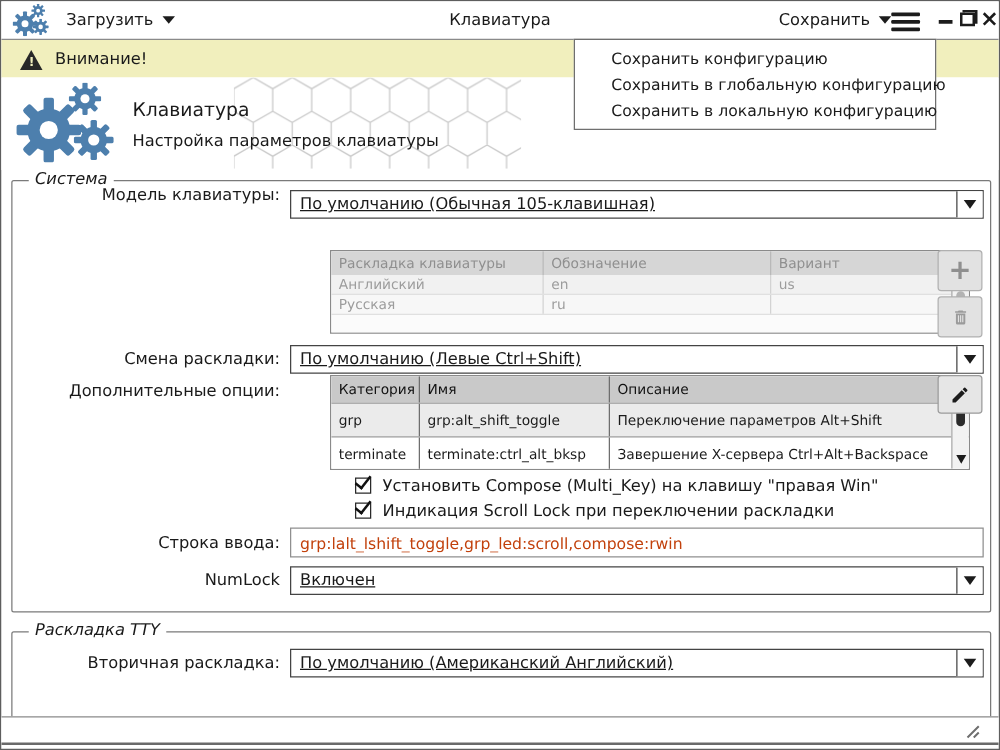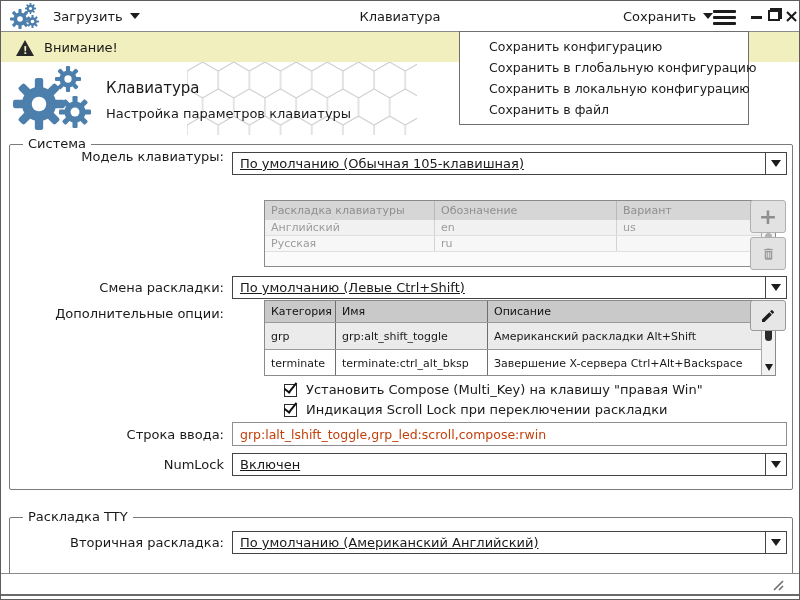--- a/index.html
+++ b/index.html
@@ -34,23 +34,23 @@
 
   
   .header{position:absolute;left:0;top:61px;right:0;height:74px;background:#fff;}
   .hexes{position:absolute;left:186px;top:0;}
   .gears-lg{position:absolute;left:12px;top:4px;}
   .h-title{position:absolute;left:105px;top:17px;font-size:15px;}
   .h-sub{position:absolute;left:105px;top:44px;font-size:13px;}
 
   
   .panel{position:absolute;left:8px;width:784px;box-sizing:border-box;border:1px solid #7a7a7a;border-radius:2px;}
-  .panel .legend{position:absolute;top:-9px;left:13px;background:#fff;padding:0 5px;line-height:16px;}
+  .panel .legend{position:absolute;top:-9px;left:13px;background:#fff;padding:0 5px;line-height:16px;font-style:italic;}
   .sys{top:143px;height:346px;}
-  .ttyp{top:516px;height:70px;}
+  .ttyp{top:504px;height:70px;}
   .lbl{position:absolute;left:0;width:214px;text-align:right;white-space:nowrap;}
 
   
   .combo{position:absolute;left:222px;width:555px;height:23px;border:1px solid #444;background:#fff;display:flex;align-items:center;box-sizing:border-box;text-decoration:underline;}
   .combo .val{flex:1;padding:0 7px;white-space:nowrap;overflow:hidden;}
   .combo .arr{width:21px;height:100%;border-left:1px solid #444;display:flex;align-items:center;justify-content:center;background:#fff;box-sizing:border-box;}
   .combo .arr i{width:0;height:0;border-left:5px solid transparent;border-right:5px solid transparent;border-top:7px solid #1c1c1c;}
 
   
   .radio-row{position:absolute;left:224px;top:35px;display:flex;align-items:center;}
@@ -95,21 +95,21 @@
   .sb-opt .thumb{top:14px;height:26px;background:#2b2b2b;}
 
   
   .sqbtn{position:absolute;left:740px;width:36px;box-sizing:border-box;border:1px solid #b0b0b0;border-radius:3px;
          background:#e2e2e2;display:flex;align-items:center;justify-content:center;}
   .btn-add{top:55px;height:33px;color:#8f8f8f;font-size:22px;font-weight:bold;}
   .btn-del{top:92px;height:33px;}
   .btn-edit{top:155px;height:31px;background:#e6e6e6;border-color:#9a9a9a;}
 
   
-  .cbrow{position:absolute;left:226px;display:flex;align-items:flex-end;gap:9px;height:15px;padding-left:48px;}
+  .cbrow{position:absolute;left:226px;display:flex;align-items:flex-start;gap:9px;height:15px;padding-left:48px;}
   .cb{width:13px;height:13px;border:1.5px solid #2a2a2a;background:#fff;position:relative;flex:none;box-sizing:border-box;}
   .cb::after{content:"";position:absolute;left:2px;top:-5px;width:5px;height:11px;
              border-right:2px solid #111;border-bottom:2px solid #111;transform:rotate(38deg);}
   .cb-1{top:237px;} .cb-2{top:257px;}
 
   
   .strinput{position:absolute;left:222px;top:277px;width:555px;height:24px;box-sizing:border-box;border:1px solid #8f8f8f;
             color:#c2410c;font-family:"DejaVu Sans",sans-serif;font-size:12.5px;padding:0 7px;background:#fff;}
 
   
@@ -178,21 +178,20 @@
 
   <div class="warnbar">
     <span class="warn-icon"></span>
     <span>Внимание!</span>
   </div>
 
   <div class="savemenu">
     <div class="mi">Сохранить конфигурацию</div>
     <div class="mi">Сохранить в глобальную конфигурацию</div>
     <div class="mi">Сохранить в локальную конфигурацию</div>
-    <div class="mi">Сохранить в файл</div>
   </div>
 
   <div class="header">
     <svg class="hexes" width="230" height="73">
       <defs>
         <pattern id="hx" width="31.18" height="54" patternUnits="userSpaceOnUse">
           <path d="M15.59 0 L31.18 9 L31.18 27 L15.59 36 L0 27 L0 9 Z M15.59 36 L15.59 54" fill="none" stroke="#c8c8c8" stroke-width="1"></path>
         </pattern>
       </defs>
       <rect width="230" height="73" fill="url(#hx)"></rect>
@@ -266,21 +265,21 @@
 
     <div class="tbl opt">
       <div class="tr hd">
         <span class="td c0">Категория</span>
         <span class="td c1">Имя</span>
         <span class="td c2">Описание</span>
       </div>
       <div class="tr row r0">
         <span class="td c0">grp</span>
         <span class="td c1">grp:alt_shift_toggle</span>
-        <span class="td c2">Американский раскладки Alt+Shift</span>
+        <span class="td c2">Переключение параметров Alt+Shift</span>
       </div>
       <div class="tr row r1">
         <span class="td c0">terminate</span>
         <span class="td c1">terminate:ctrl_alt_bksp</span>
         <span class="td c2">Завершение X-сервера Ctrl+Alt+Backspace</span>
       </div>
       <div class="sb sb-opt">
         <span class="up"></span>
         <span class="thumb"></span>
         <span class="dn"></span>

